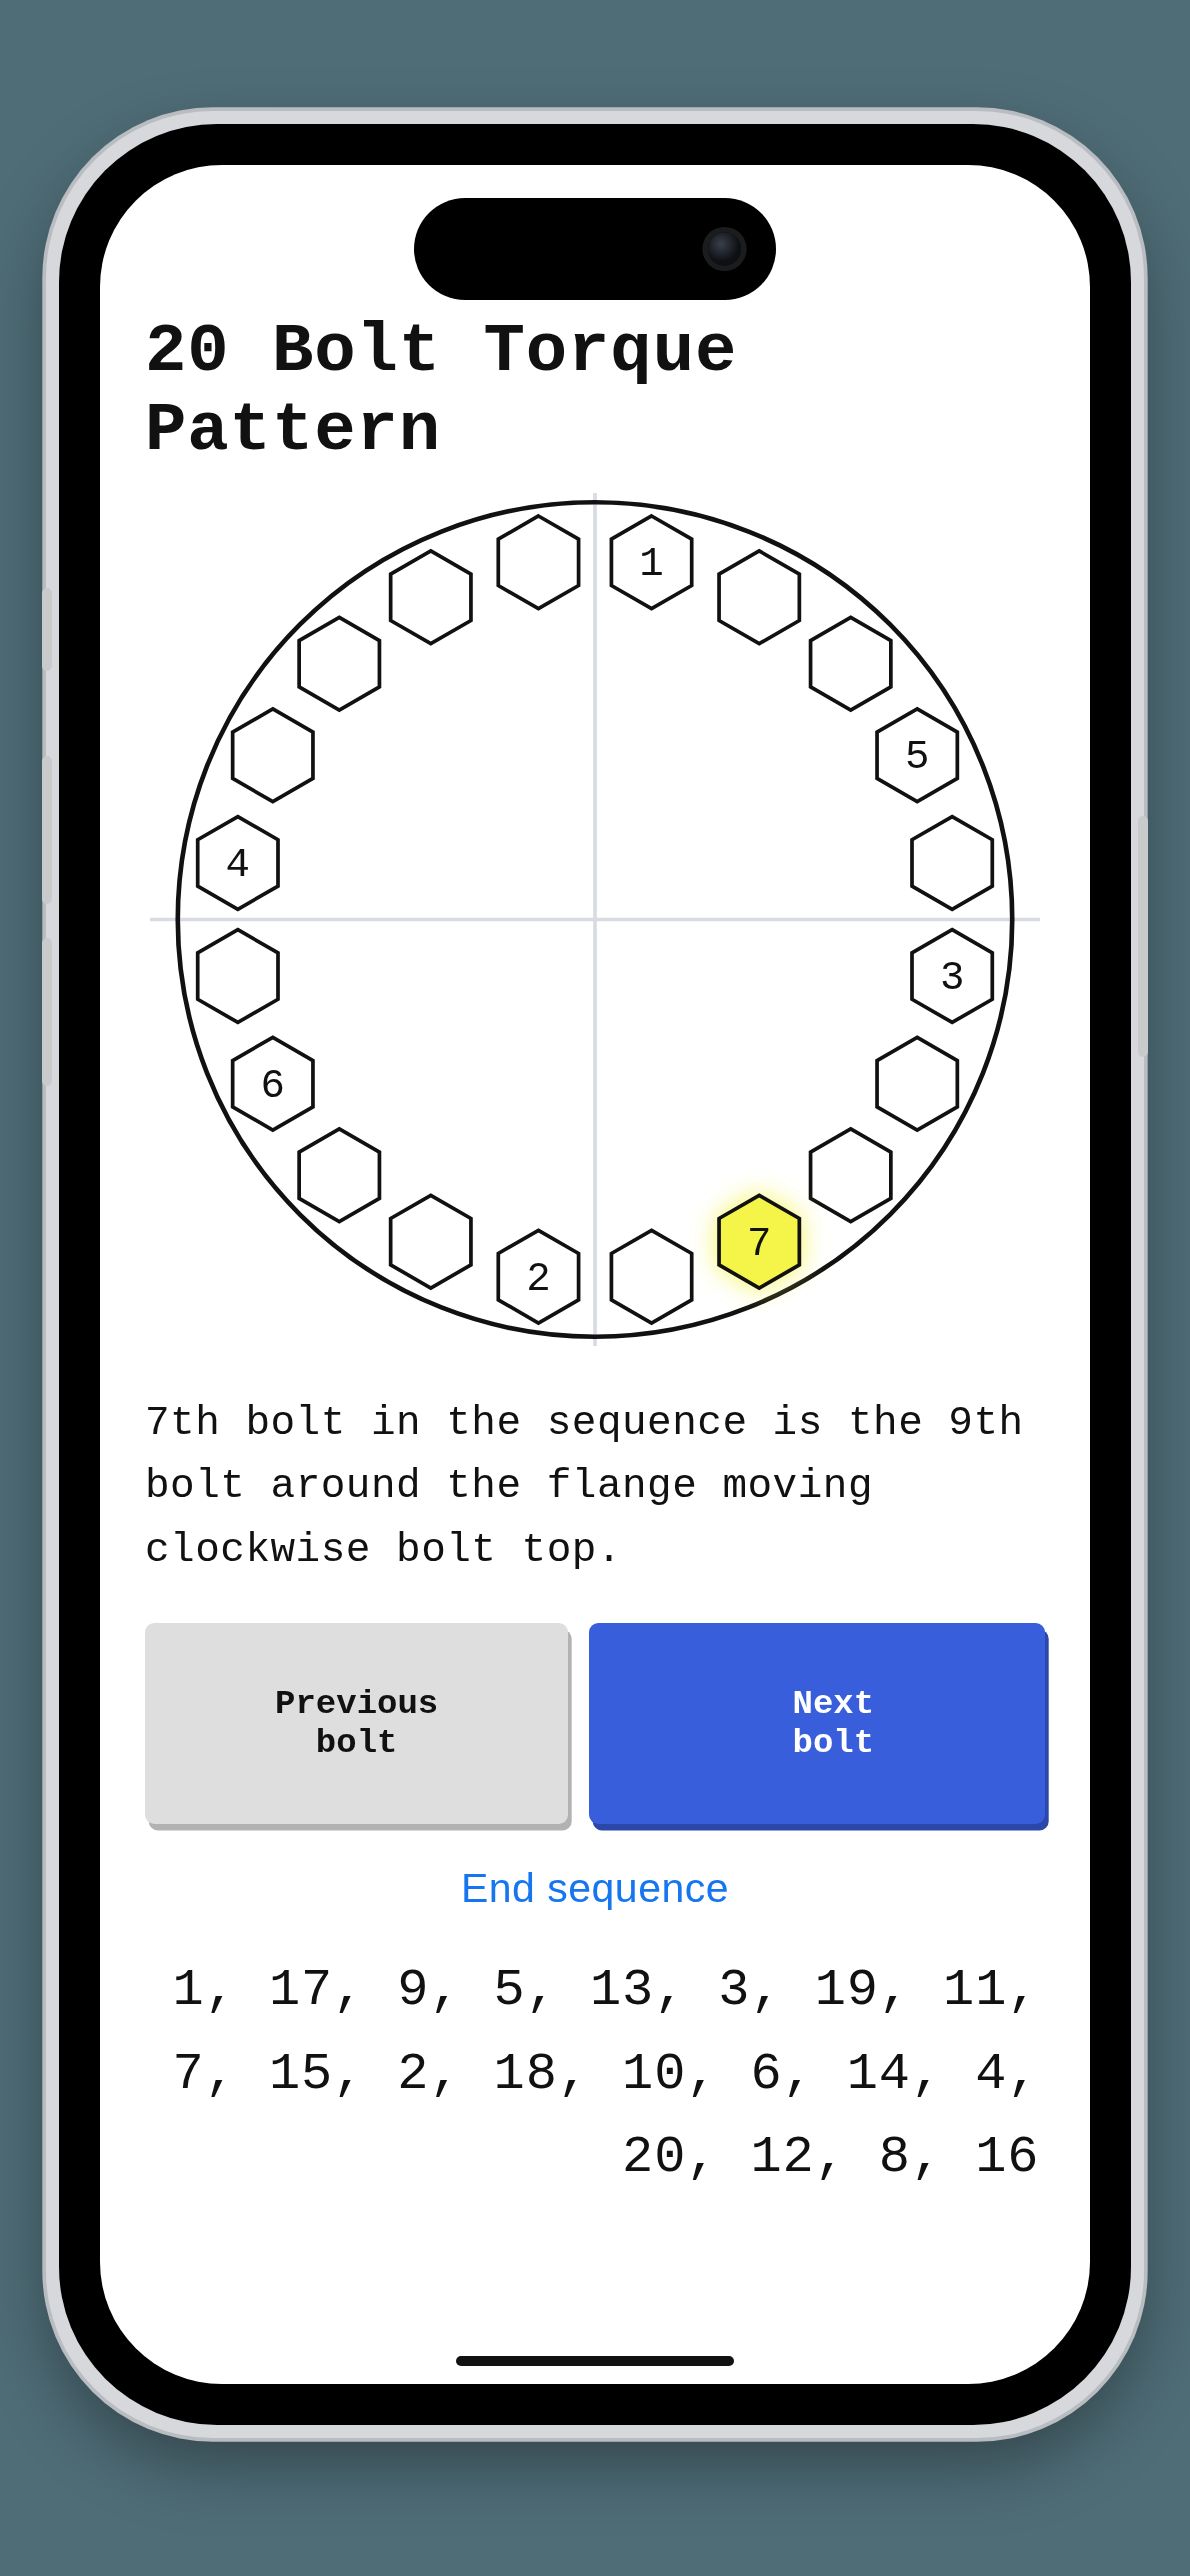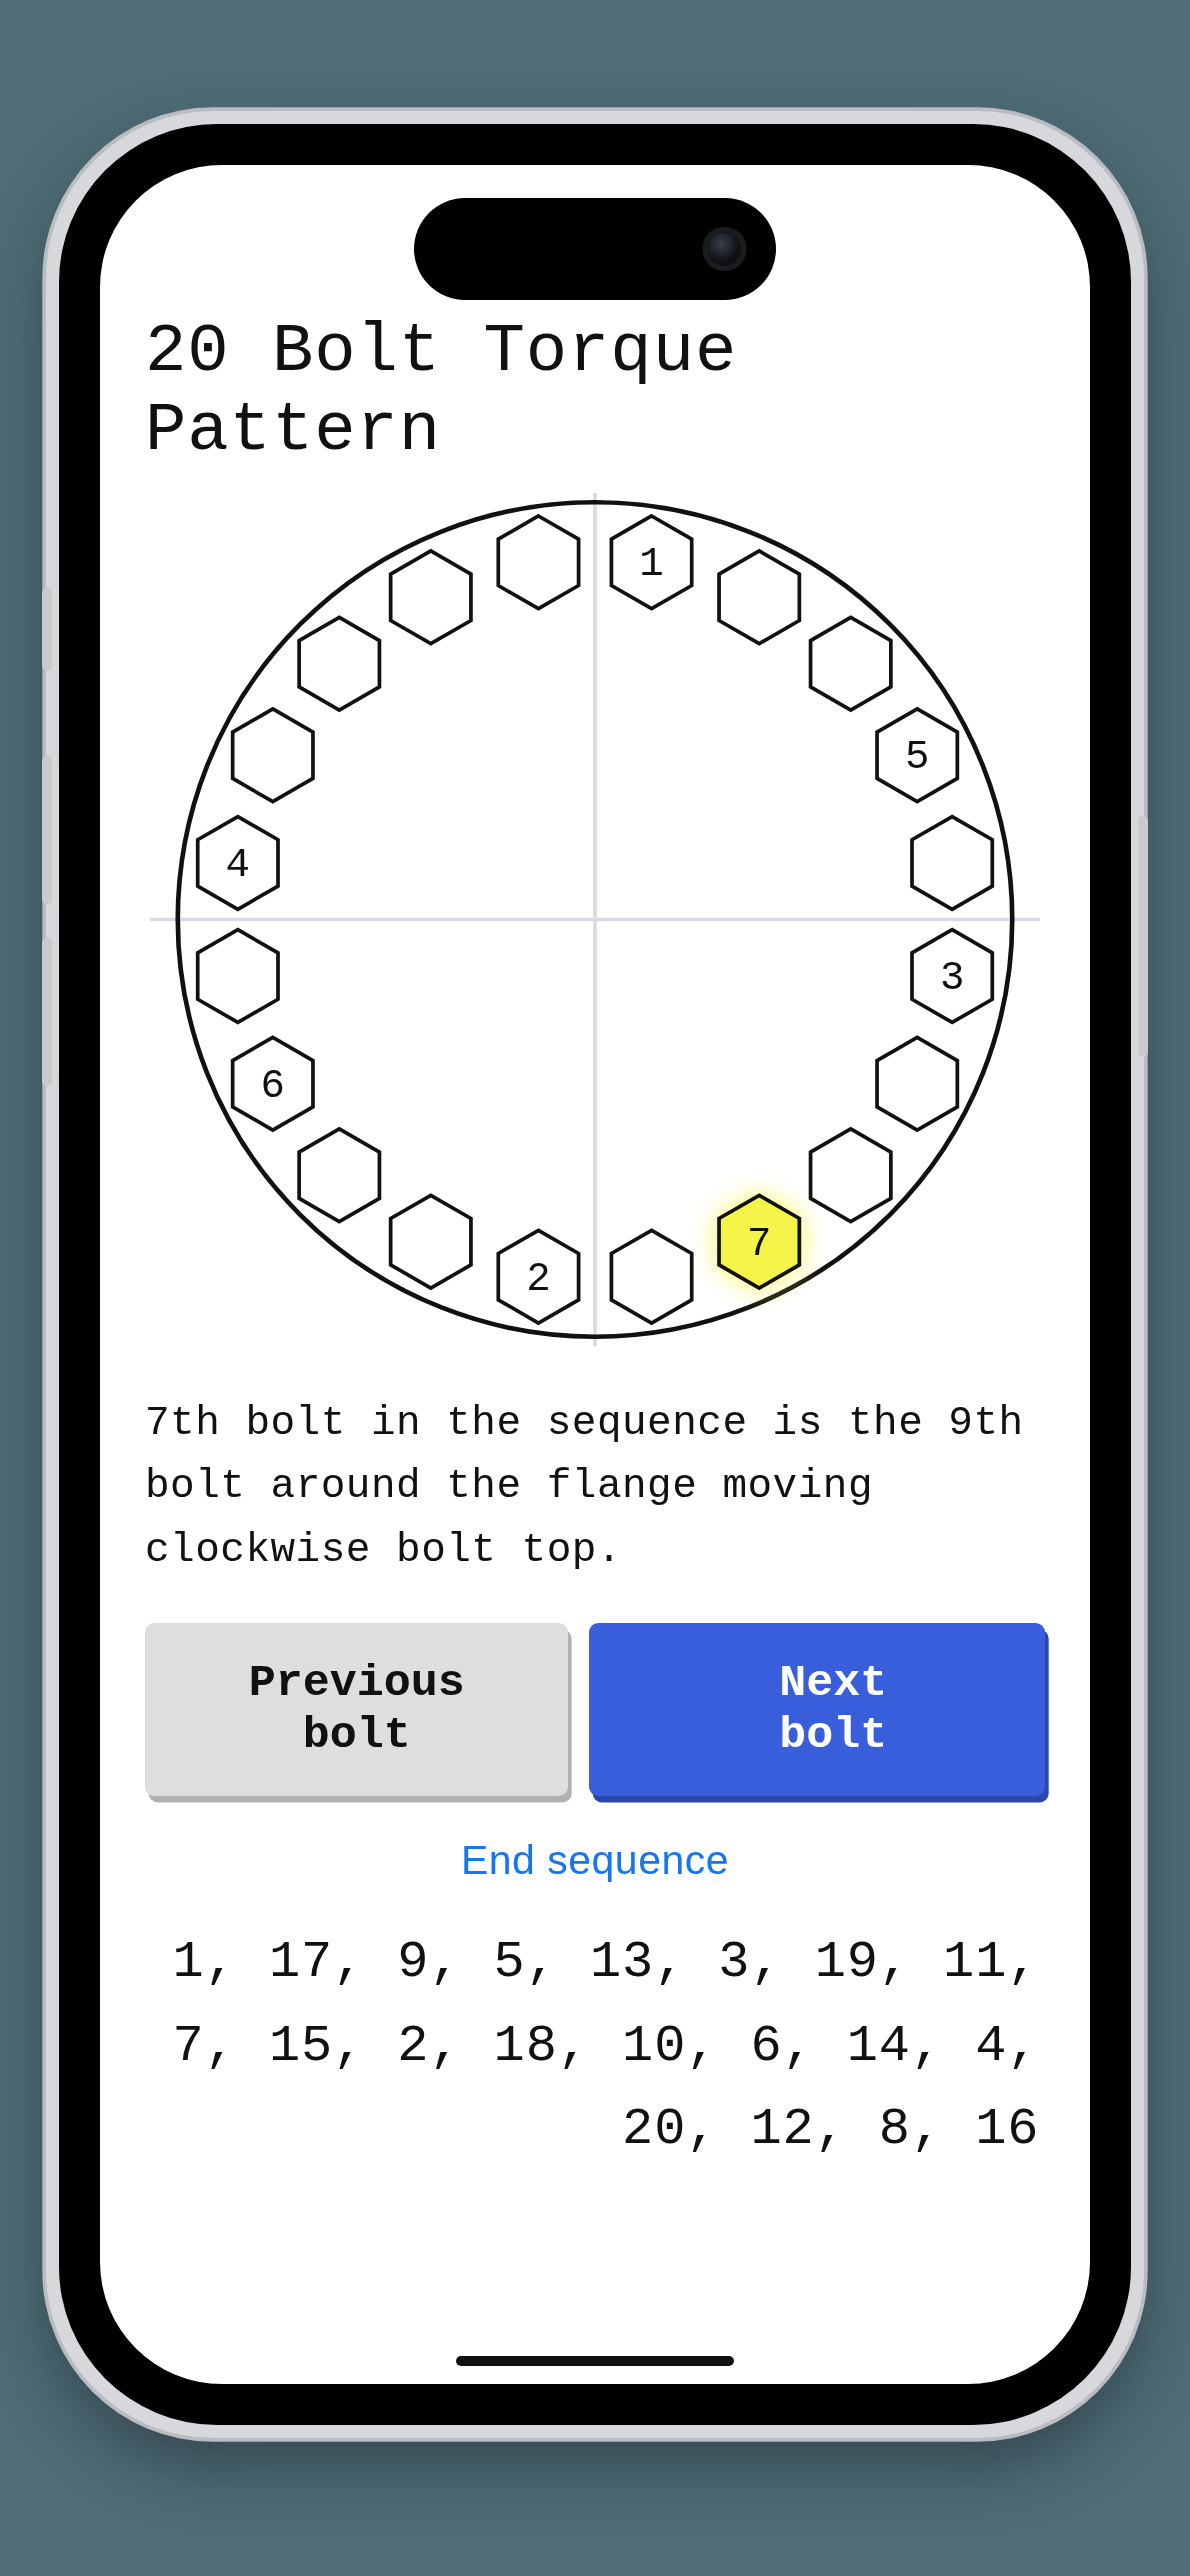--- a/index.html
+++ b/index.html
@@ -94,21 +94,21 @@
   .app{
     position:absolute;
     left:0;right:0;top:0;bottom:0;
     padding:148px 45px 56px 45px;
     font-family:"Courier New",Courier,monospace;
     color:var(--text);
     box-sizing:border-box;
   }
   .title{
     font-size:69px;
-    font-weight:400;
+    font-weight:700;
     line-height:1.15;
     letter-spacing:0.9px;
     margin-bottom:21px;
   }
 
   .flange-box{
     position:relative;
     width:100%;
     height:853px;
     margin-top:9.3px;
@@ -133,27 +133,27 @@
   }
   .desc b{font-weight:400;}
 
   .btn-row{
     display:flex;
     gap:20.4px;
     margin-top:41px;
   }
   .btn{
     flex:1;
-    height:173px;
+    height:201px;
     border-radius:9.3px;
     display:flex;
     align-items:center;
     justify-content:center;
     text-align:center;
-    font-size:45px;
+    font-size:34px;
     font-weight:700;
     line-height:1.15;
     font-family:"Courier New",Courier,monospace;
     cursor:pointer;
     user-select:none;
   }
   .btn.prev{
     background:var(--btn-gray);
     color:#111;
     box-shadow:3.7px 6.5px 0 rgba(0,0,0,0.30);

